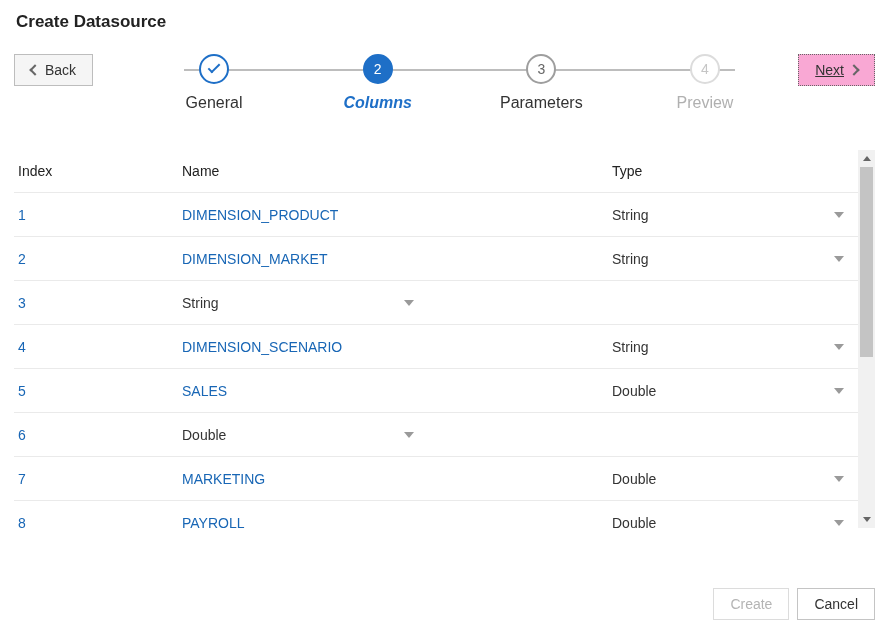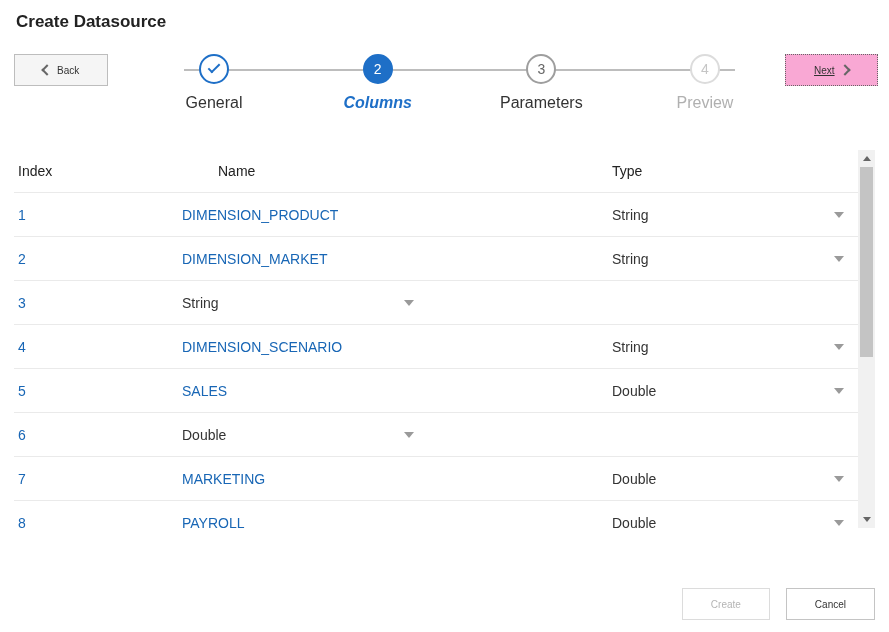--- a/index.html
+++ b/index.html
@@ -27,27 +27,27 @@
   
   .toprow {
     display: flex;
     align-items: flex-start;
   }
   .btn {
     height: 32px;
     border: 1px solid #bdbdbd;
     background: #f5f5f5;
     color: #333;
-    font-size: 10px;
+    font-size: 14px;
     display: inline-flex;
     align-items: center;
     justify-content: center;
     cursor: pointer;
     user-select: none;
-    padding: 0 28px;
+    padding: 0 16px;
     gap: 6px;
   }
   .btn.next {
     border: 1px dotted #666;
     background: #f9a8d4;
     text-decoration: underline;
   }
   .chevron {
     display: inline-block;
     width: 8px; height: 8px;
@@ -141,21 +141,20 @@
   .thead, .trow {
     display: flex;
     align-items: center;
     padding-right: 8px;
   }
   .thead {
     height: 42px;
     font-weight: 400;
     color: #222;
     border-bottom: 0;
-    gap: 36px;
   }
   .tbody {
     height: 336px;
     overflow-y: hidden;
   }
   .trow {
     height: 44px;
     border-top: 1px solid #eaeaea;
   }
   .col-index { width: 168px; padding-left: 4px; }
@@ -197,21 +196,21 @@
     border-right:4px solid transparent;
   }
   .fs-up   { border-bottom:5px solid #666; }
   .fs-down { border-top:5px solid #666; }
 
   
   .footer {
     position: absolute;
     right: 14px; bottom: 12px;
     display: flex;
-    gap: 16px;
+    gap: 8px;
   }
   .btn.flat {
     background: #fff;
     border: 1px solid #c4c4c4;
   }
   .btn.disabled {
     color: #b4b4b4;
     border-color: #dcdcdc;
     cursor: default;
   }

